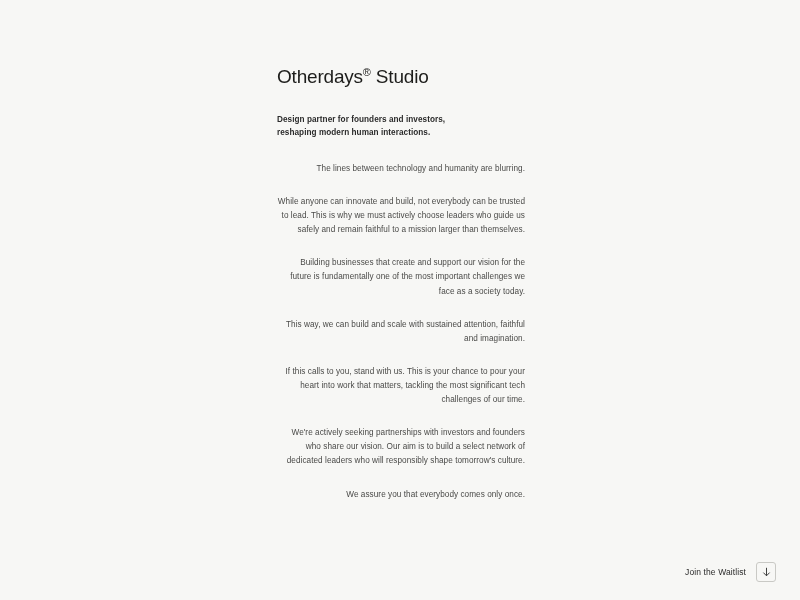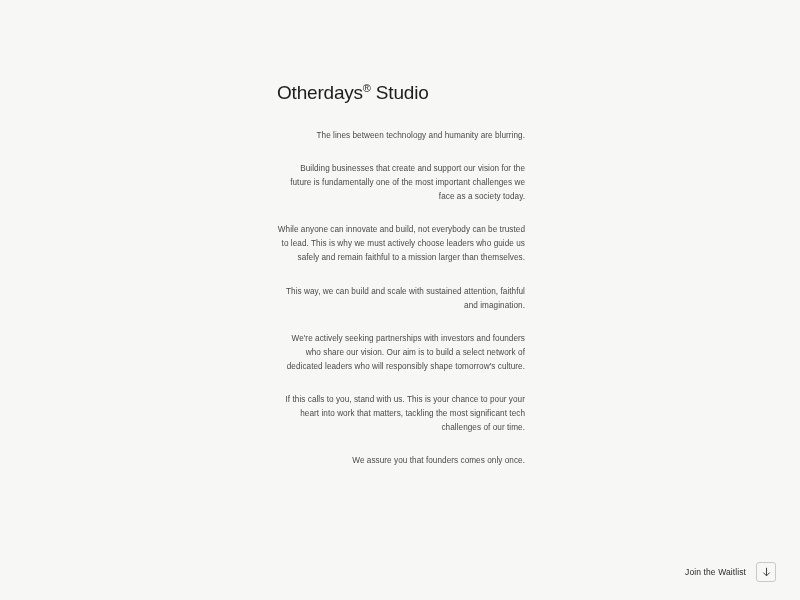--- a/index.html
+++ b/index.html
@@ -16,21 +16,21 @@
     position: relative;
   }
   .page {
     position: absolute;
     inset: 0;
     background: #f7f7f5;
   }
   .content {
     position: absolute;
     left: 277px;
-    top: 82px;
+    top: 66px;
     width: 248px;
   }
   .title {
     font-size: 19px;
     font-weight: 400;
     letter-spacing: -0.2px;
     color: #1d1d1b;
     margin: 0 0 24px 0;
     line-height: 1.2;
   }
@@ -85,28 +85,29 @@
 </style>
 </head>
 <body>
 
 <div class="page">
 
   <div class="content">
 
     <h1 class="title"><span>Otherdays</span><sup>®</sup><span> Studio</span></h1>
 
+    <p class="lede"><span>Design partner for founders and investors,</span><br><span>reshaping modern human interactions.</span></p>
 
     <p class="para">The lines between technology and humanity are blurring.</p>
+    <p class="para">While anyone can innovate and build, not everybody can be trusted to lead. This is why we must actively choose leaders who guide us safely and remain faithful to a mission larger than themselves.</p>
     <p class="para">Building businesses that create and support our vision for the future is fundamentally one of the most important challenges we face as a society today.</p>
-    <p class="para">While anyone can innovate and build, not everybody can be trusted to lead. This is why we must actively choose leaders who guide us safely and remain faithful to a mission larger than themselves.</p>
     <p class="para">This way, we can build and scale with sustained attention, faithful and imagination.</p>
+    <p class="para">If this calls to you, stand with us. This is your chance to pour your heart into work that matters, tackling the most significant tech challenges of our time.</p>
     <p class="para">We're actively seeking partnerships with investors and founders who share our vision. Our aim is to build a select network of dedicated leaders who will responsibly shape tomorrow's culture.</p>
-    <p class="para">If this calls to you, stand with us. This is your chance to pour your heart into work that matters, tackling the most significant tech challenges of our time.</p>
-    <p class="para">We assure you that founders comes only once.</p>
+    <p class="para">We assure you that everybody comes only once.</p>
 
   </div>
 
   <div class="footer">
     <span class="waitlist-label">Join the Waitlist</span>
     <button class="arrow-btn">
       <span>
         <svg width="9" height="10" viewBox="0 0 9 10" fill="none" xmlns="http://www.w3.org/2000/svg">
           <path d="M4.5 0.8 V8.6 M1.4 5.6 L4.5 8.8 L7.6 5.6" stroke="#2b2b2b" stroke-width="0.9" fill="none"></path>
         </svg>

